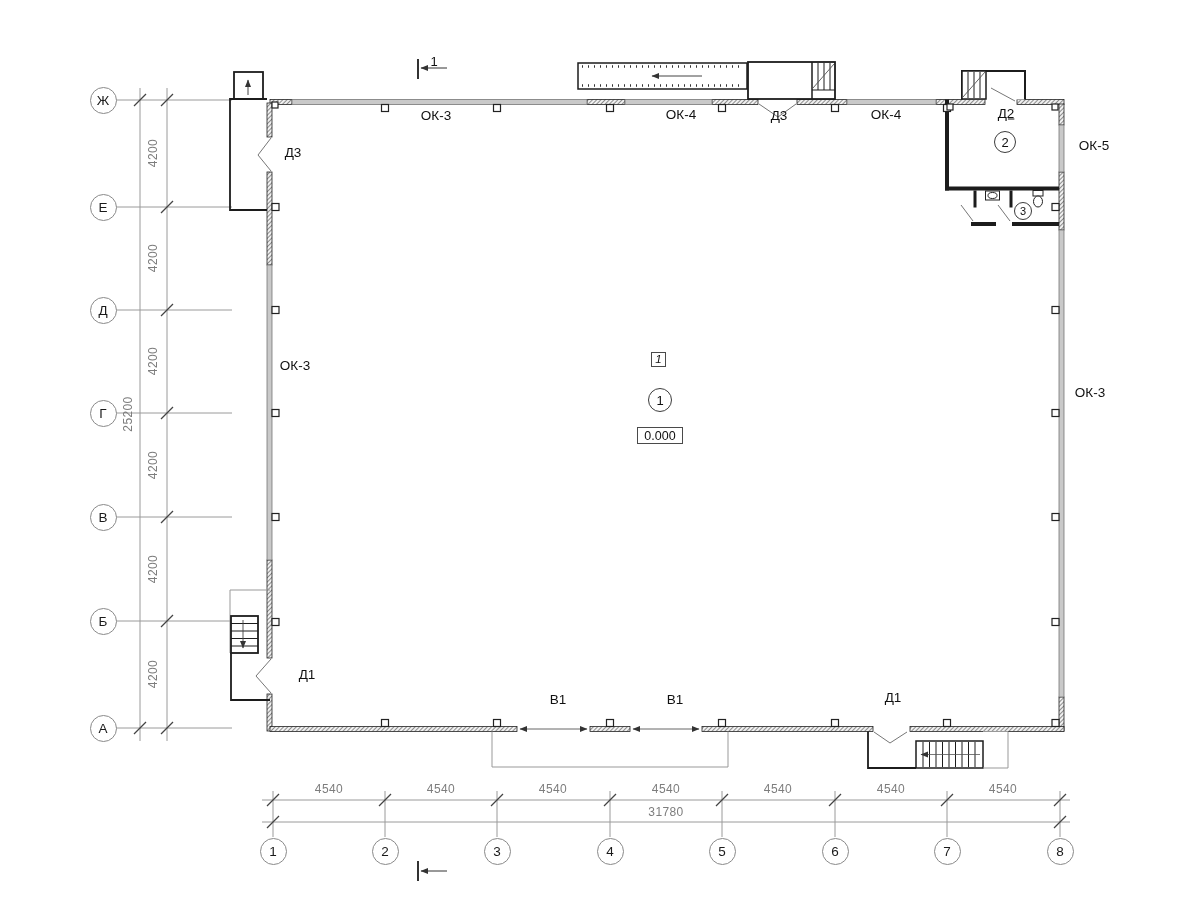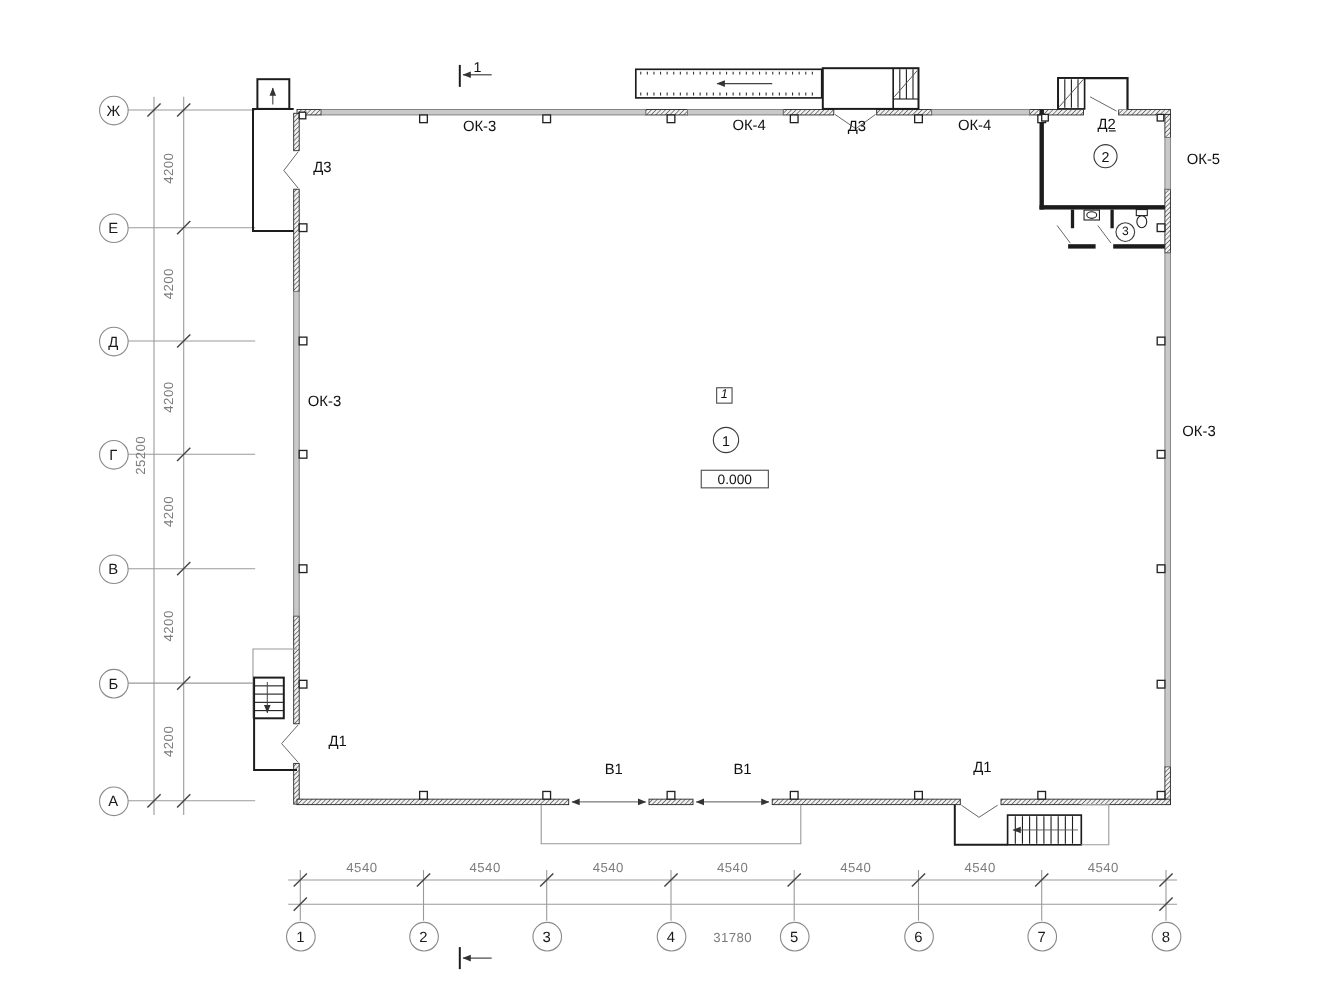--- a/index.html
+++ b/index.html
@@ -256,21 +256,21 @@
   <div class="lbl" style="left:307px;top:674px;">Д1</div>
   <div class="lbl" style="left:558px;top:699px;">В1</div>
   <div class="lbl" style="left:675px;top:699px;">В1</div>
   <div class="lbl" style="left:893px;top:697px;">Д1</div>
   <div class="lbl" style="left:434px;top:61px;font-size:13px;">1</div>
 
   <div class="room-circle" style="left:648px;top:388px;width:24px;height:24px;">1</div>
   <div class="room-circle" style="left:994px;top:131px;width:22px;height:22px;">2</div>
   <div class="room-circle" style="left:1014px;top:202px;width:18px;height:18px;font-size:11px;">3</div>
   <div class="box-mark" style="left:651px;top:351.5px;width:15px;height:15px;font-size:11.5px;font-style:italic;">1</div>
-  <div class="box-mark" style="left:637px;top:427px;width:62px;height:17px;font-size:12.5px;">0.000</div>
+  <div class="box-mark" style="left:637px;top:427px;width:46px;height:17px;font-size:12.5px;">0.000</div>
 
   <div class="axis-circle" style="left:89.5px;top:86.5px;">Ж</div>
   <div class="axis-circle" style="left:89.5px;top:193.5px;">Е</div>
   <div class="axis-circle" style="left:89.5px;top:296.5px;">Д</div>
   <div class="axis-circle" style="left:89.5px;top:399.5px;">Г</div>
   <div class="axis-circle" style="left:89.5px;top:503.5px;">В</div>
   <div class="axis-circle" style="left:89.5px;top:607.5px;">Б</div>
   <div class="axis-circle" style="left:89.5px;top:714.5px;">А</div>
 
   <div class="axis-circle" style="left:259.5px;top:837.5px;">1</div>
@@ -282,21 +282,21 @@
   <div class="axis-circle" style="left:933.5px;top:837.5px;">7</div>
   <div class="axis-circle" style="left:1046.5px;top:837.5px;">8</div>
 
   <div class="dim" style="left:329px;top:789px;">4540</div>
   <div class="dim" style="left:441px;top:789px;">4540</div>
   <div class="dim" style="left:553px;top:789px;">4540</div>
   <div class="dim" style="left:666px;top:789px;">4540</div>
   <div class="dim" style="left:778px;top:789px;">4540</div>
   <div class="dim" style="left:891px;top:789px;">4540</div>
   <div class="dim" style="left:1003px;top:789px;">4540</div>
-  <div class="dim" style="left:666px;top:812px;margin-top:40px;">31780</div>
+  <div class="dim" style="left:666px;top:812px;">31780</div>
 
   <div class="dim rot" style="left:153px;top:153px;">4200</div>
   <div class="dim rot" style="left:153px;top:258px;">4200</div>
   <div class="dim rot" style="left:153px;top:361px;">4200</div>
   <div class="dim rot" style="left:153px;top:465px;">4200</div>
   <div class="dim rot" style="left:153px;top:569px;">4200</div>
   <div class="dim rot" style="left:153px;top:674px;">4200</div>
   <div class="dim rot" style="left:128px;top:414px;">25200</div>
 
 </div>

